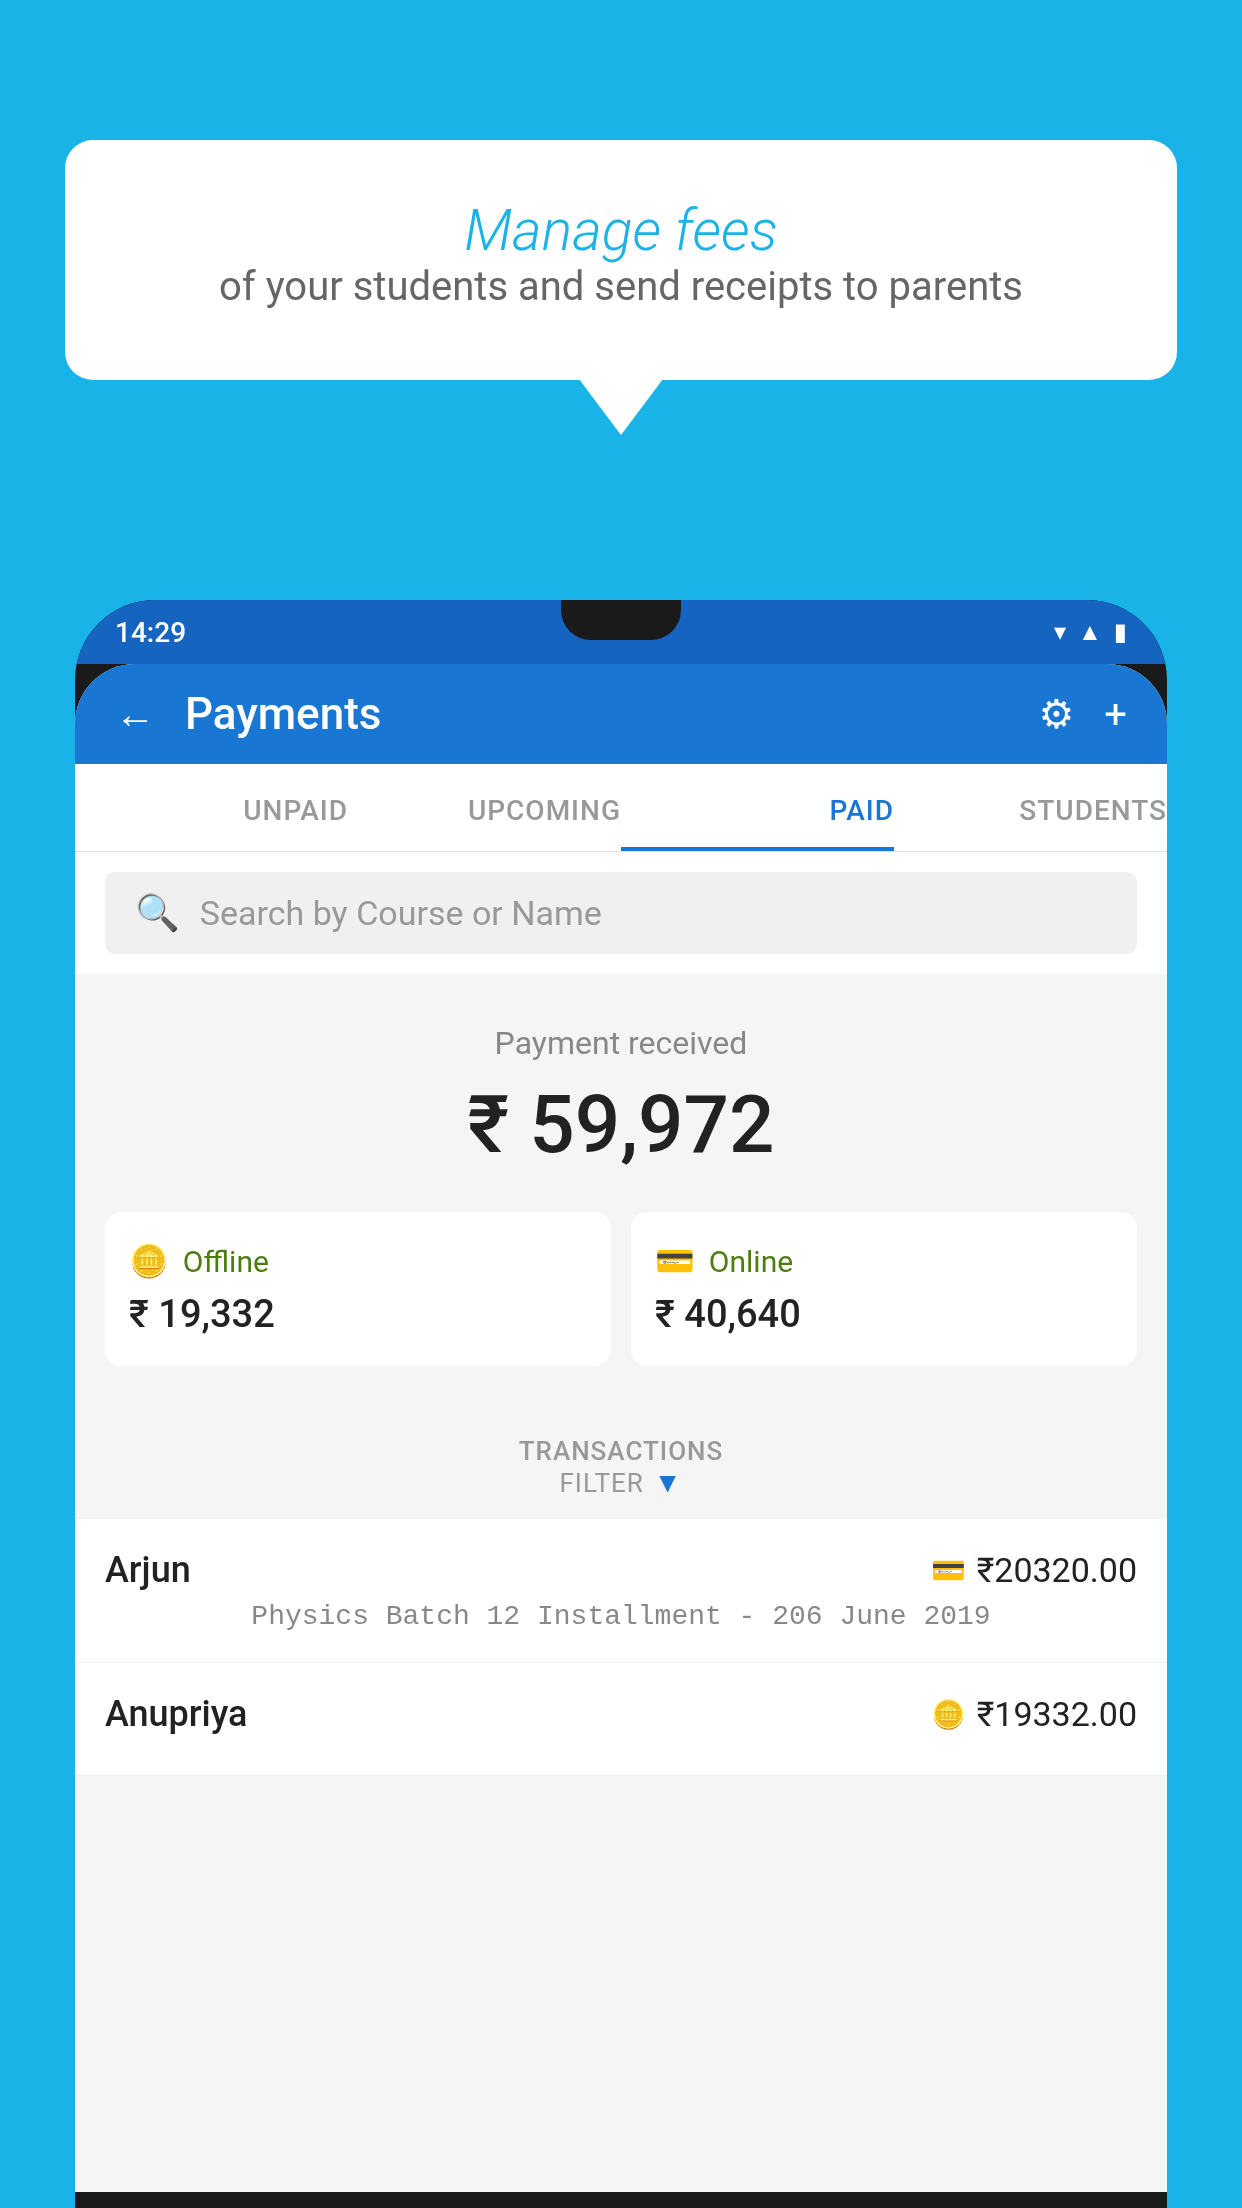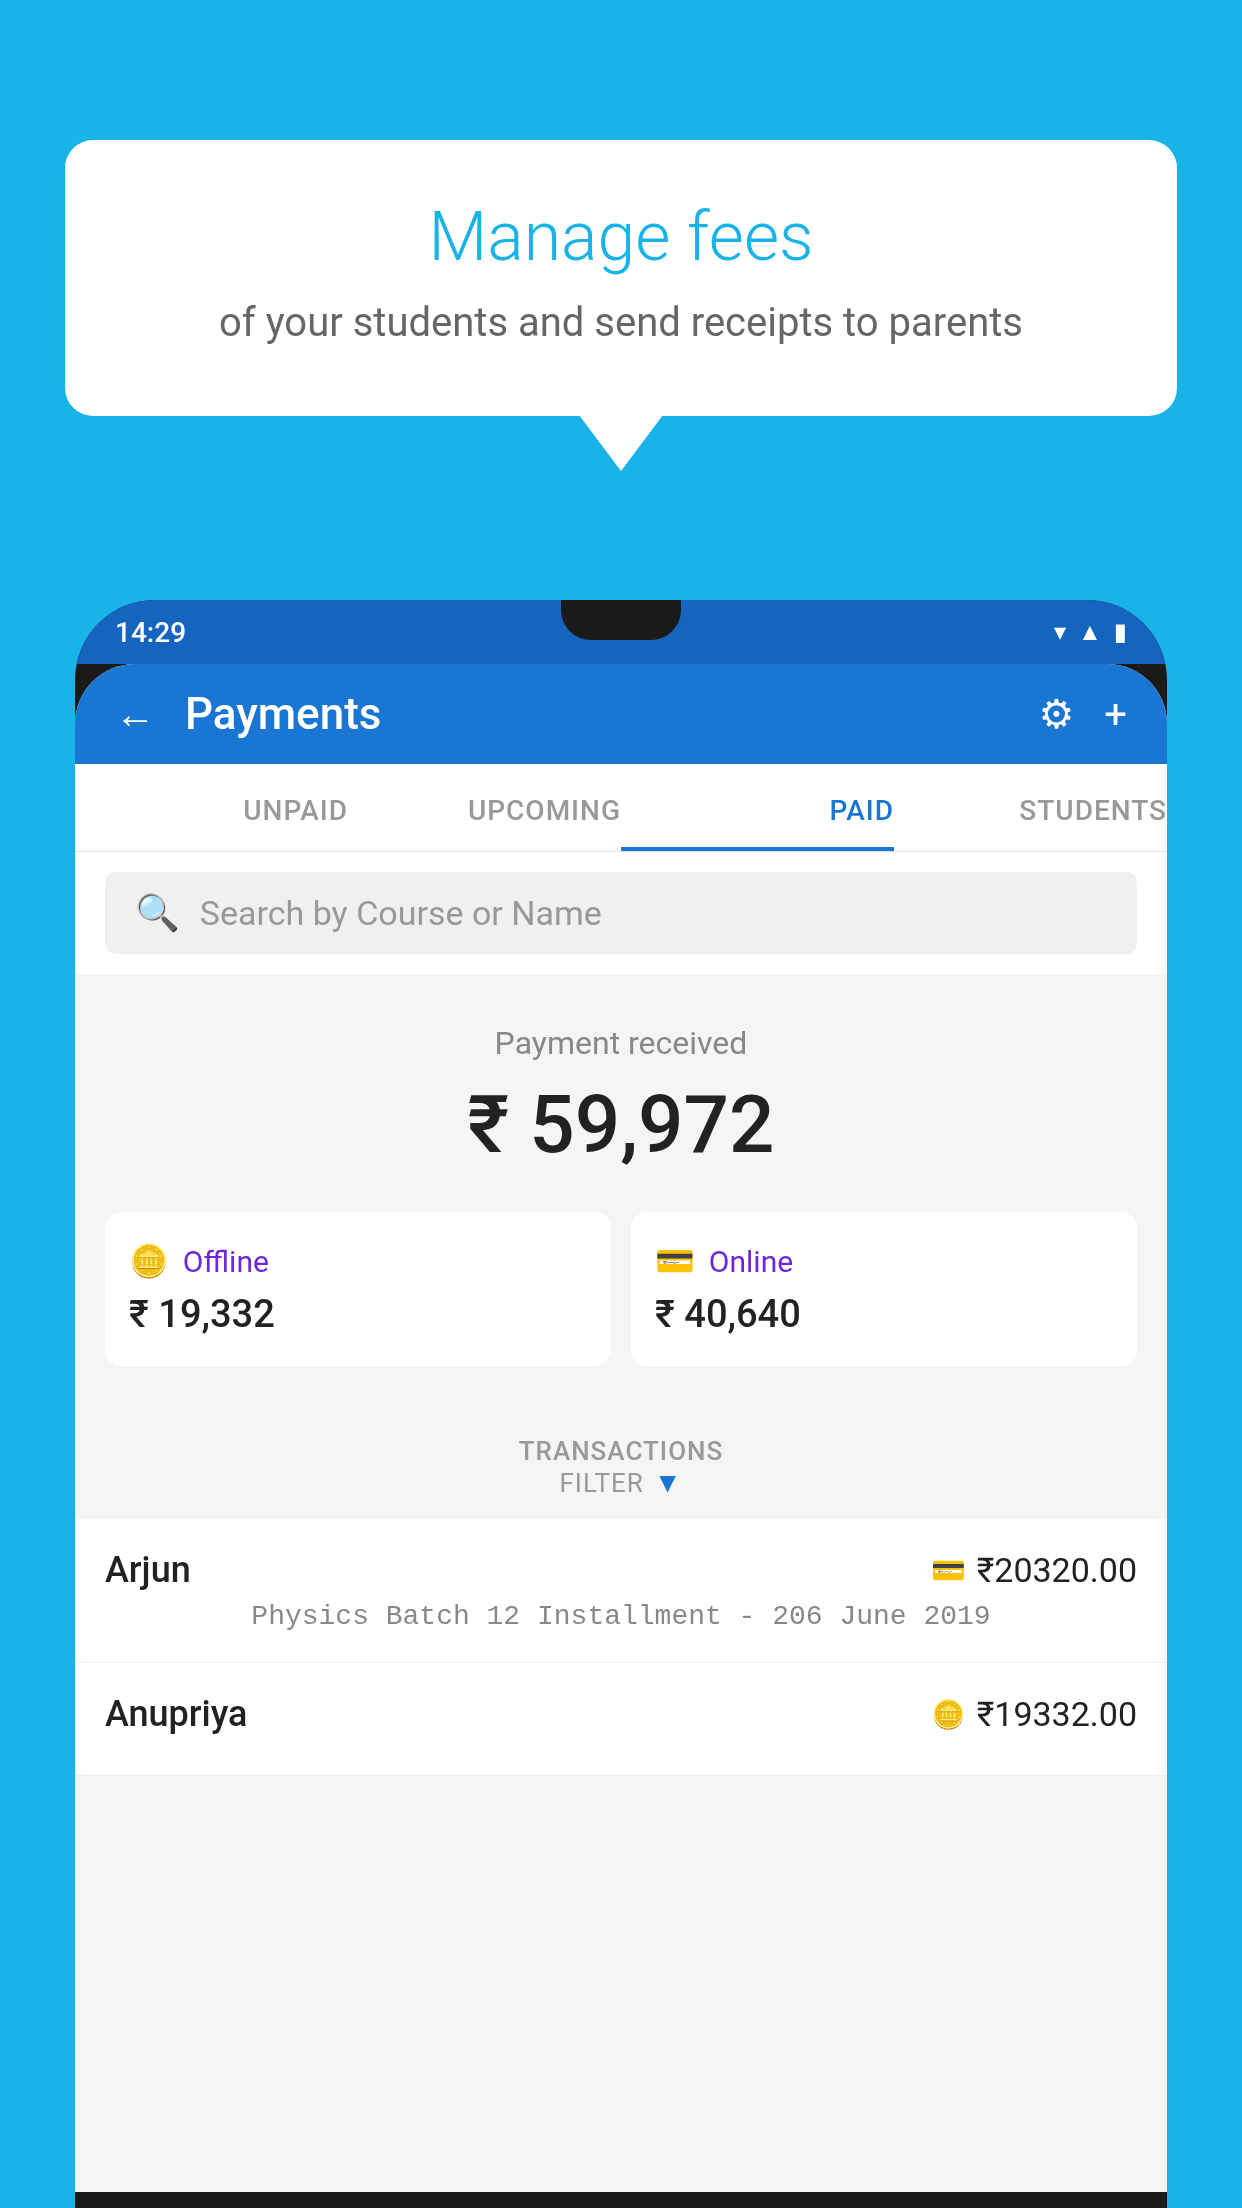--- a/index.html
+++ b/index.html
@@ -36,25 +36,25 @@
       left: 50%;
       transform: translateX(-50%);
       width: 0;
       height: 0;
       border-left: 45px solid transparent;
       border-right: 45px solid transparent;
       border-top: 60px solid #ffffff;
     }
 
     .bubble-title {
-      font-size: 68px;
+      font-size: 57px;
       font-weight: 300;
       color: #1ab3e8;
       line-height: 1.1;
-      margin-bottom: 24px;
+      font-style: italic;
     }
 
     .bubble-subtitle {
       font-size: 40px;
       color: #666666;
       font-weight: 400;
     }
 
     
     .phone-frame {
@@ -243,21 +243,21 @@
       margin-bottom: 12px;
     }
 
     .card-icon {
       font-size: 32px;
       color: #555555;
     }
 
     .card-type {
       font-size: 30px;
-      color: #6d28d9;
+      color: #4d7c0f;
     }
 
     .card-amount {
       font-size: 38px;
       font-weight: 500;
       color: #222222;
     }
 
     
     .transactions-header {

